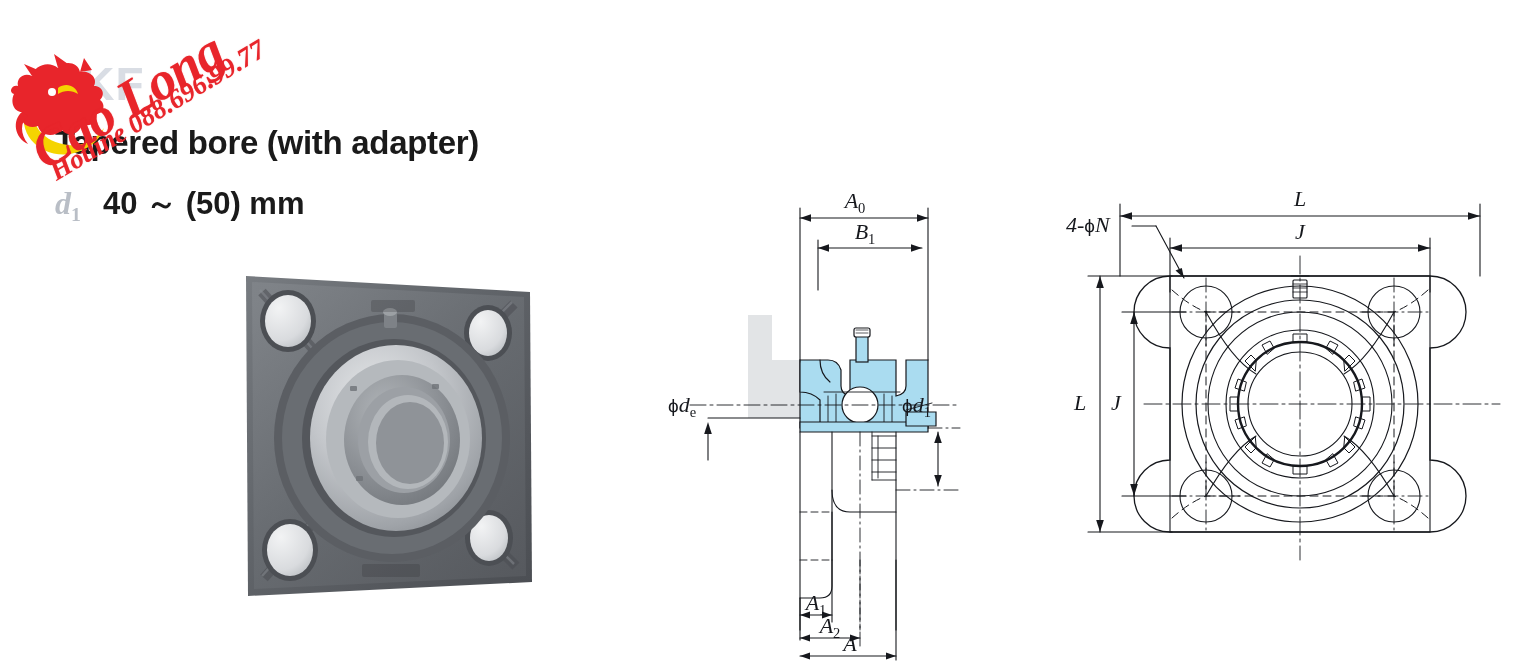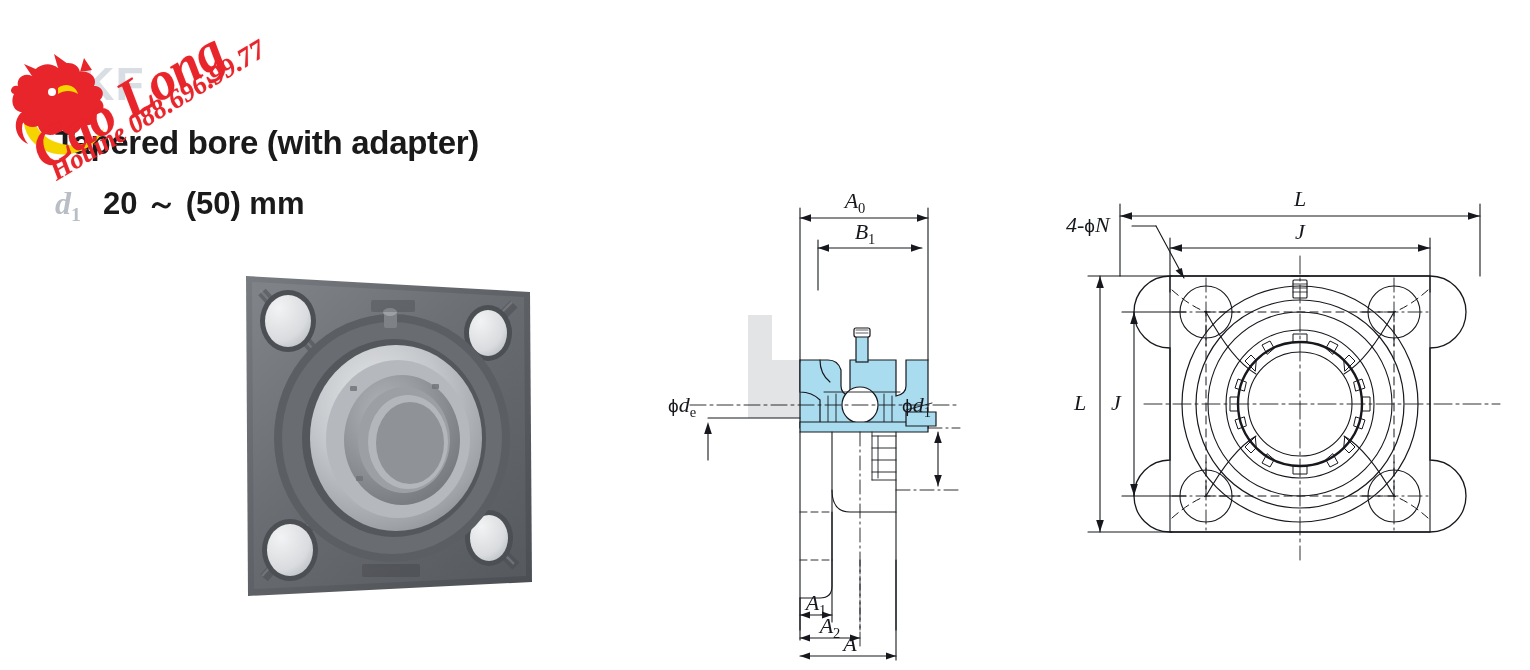--- a/index.html
+++ b/index.html
@@ -75,21 +75,21 @@
 <body>
 
 <div class="page">
 
   <div class="series-code">UKF</div>
 
   <div class="title-block">
     <div class="title-main">Tapered bore (with adapter)</div>
     <div class="title-sub">
       <span class="sym-d"><span>d</span><sub>1</sub></span>
-      <span class="range-txt">20 ～ (50) mm</span>
+      <span class="range-txt">40 ～ (50) mm</span>
     </div>
   </div>
 
   <div class="photo">
     <svg width="312" height="340" viewBox="0 0 312 340" xmlns="http://www.w3.org/2000/svg">
       <defs>
         <linearGradient id="bodyG" x1="0" y1="0" x2="1" y2="1">
           <stop offset="0%" stop-color="#787c81"></stop>
           <stop offset="38%" stop-color="#63676c"></stop>
           <stop offset="72%" stop-color="#55585d"></stop>

